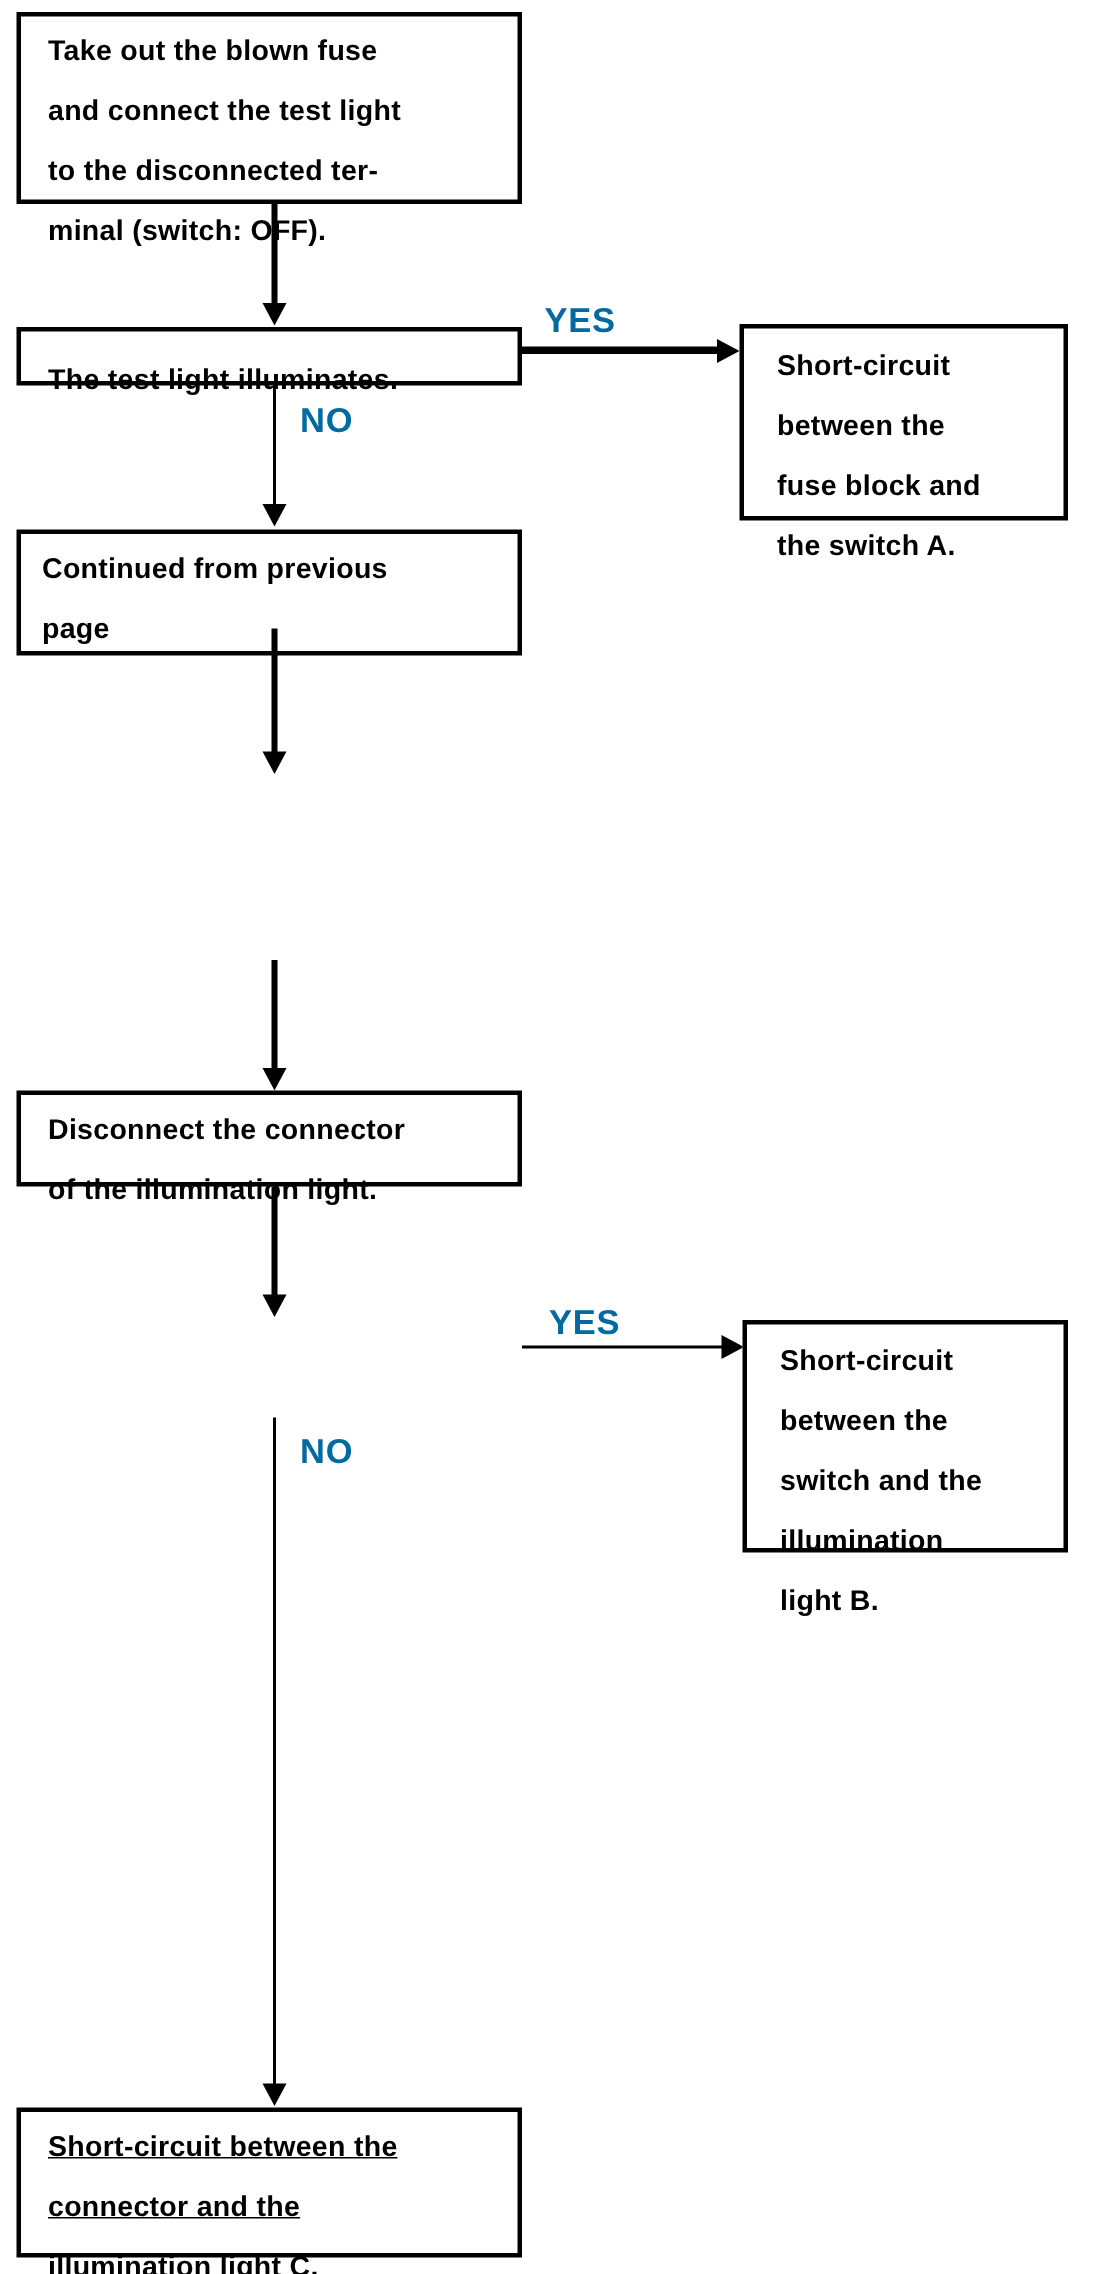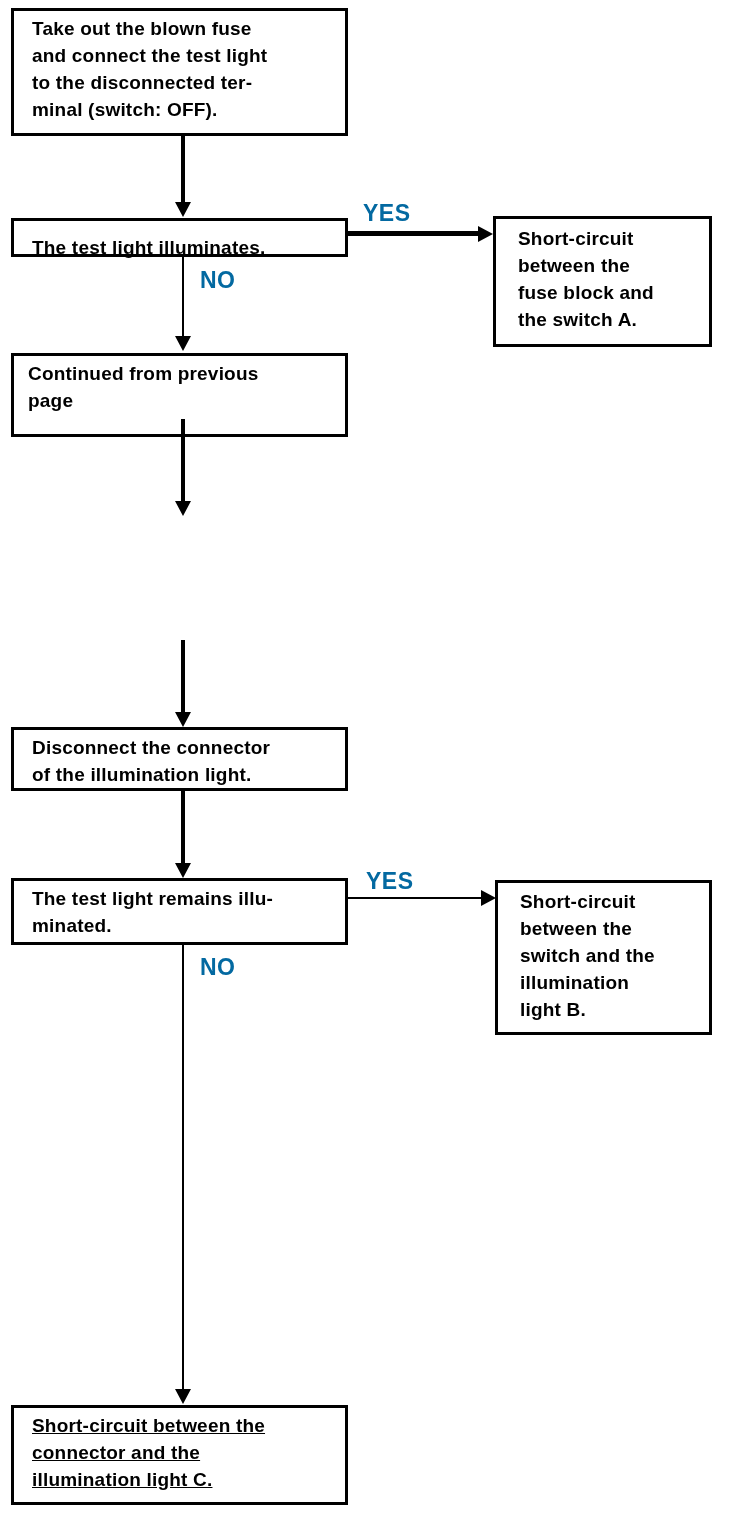--- a/index.html
+++ b/index.html
@@ -18,21 +18,21 @@
 
   
   .node {
     position: absolute;
     box-sizing: border-box;
     background: #ffffff;
     border: 3px solid #000000;
     color: #000000;
     font-weight: bold;
     font-size: 19px;
-    line-height: 27px;
+    line-height: 40px;
     letter-spacing: 0.2px;
     padding: 4px 0 4px 18px;
     white-space: pre-line;
   }
 
   
   .vline {
     position: absolute;
     background: #000000;
     width: 4px;
@@ -112,22 +112,20 @@
 
   <div class="vline" style="left:181px; top:640px; width:4px; height:74px;"></div>
   <div class="arrow-down" style="left:175px; top:712px;"></div>
 
   <div class="node" style="left:11px; top:727px; width:337px; height:64px;">Disconnect the connector
 of the illumination light.</div>
 
   <div class="vline" style="left:181px; top:791px; width:4px; height:74px;"></div>
   <div class="arrow-down" style="left:175px; top:863px;"></div>
 
-  <div class="node" style="left:11px; top:878px; width:337px; height:67px;">The test light remains illu-
-minated.</div>
 
   <div class="branch-label" style="left:366px; top:871px;">YES</div>
   <div class="hline thin" style="left:348px; top:897px; width:143px; height:2px;"></div>
   <div class="arrow-right" style="left:481px; top:890px;"></div>
 
   <div class="node" style="left:495px; top:880px; width:217px; height:155px; padding-left:22px; padding-top:5px;">Short-circuit
 between the
 switch and the
 illumination
 light B.</div>

